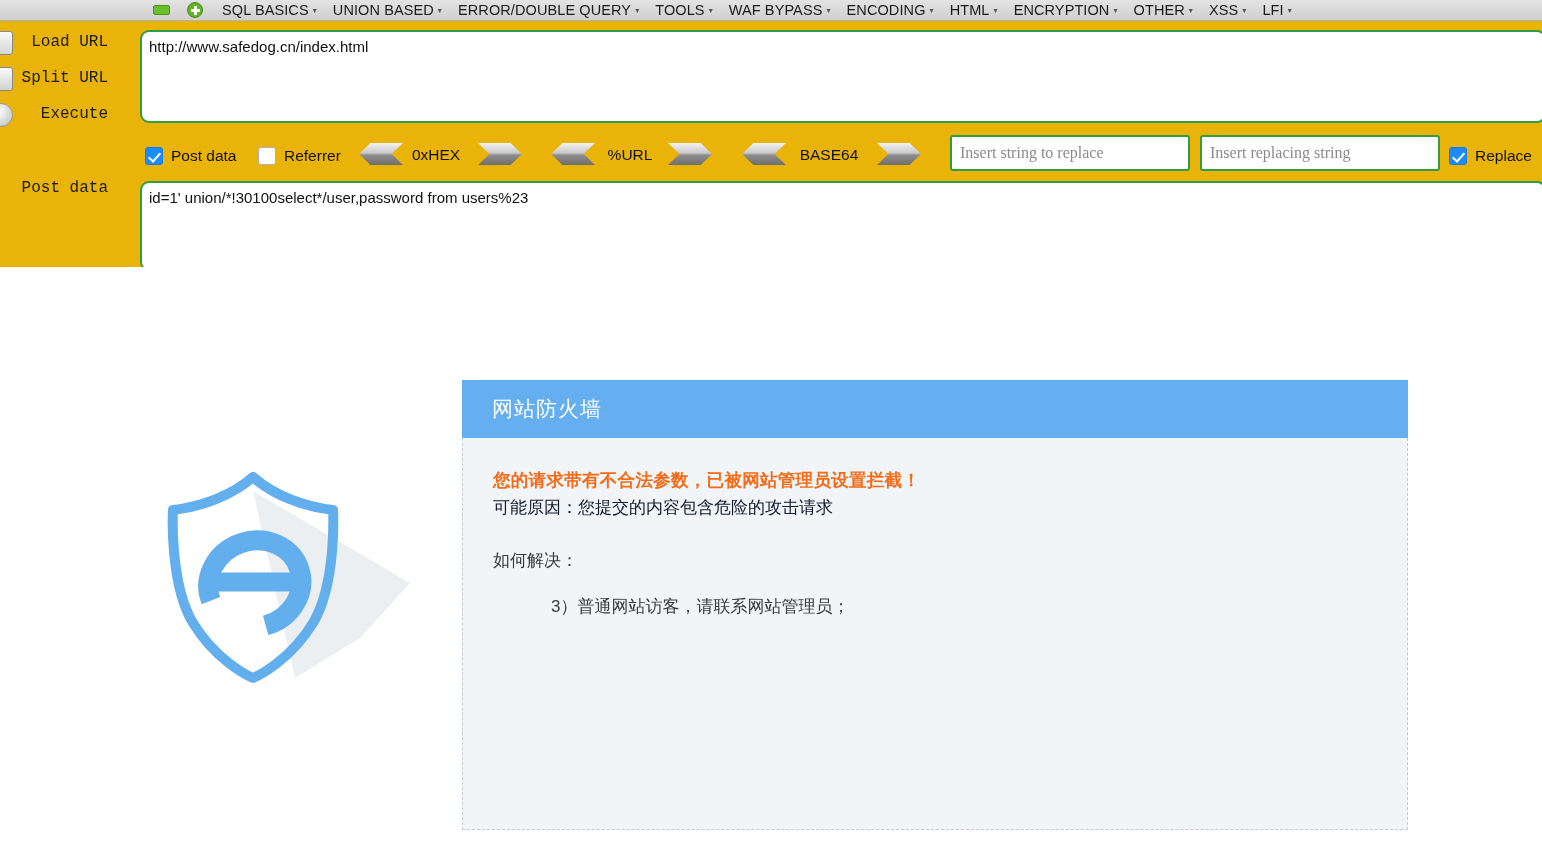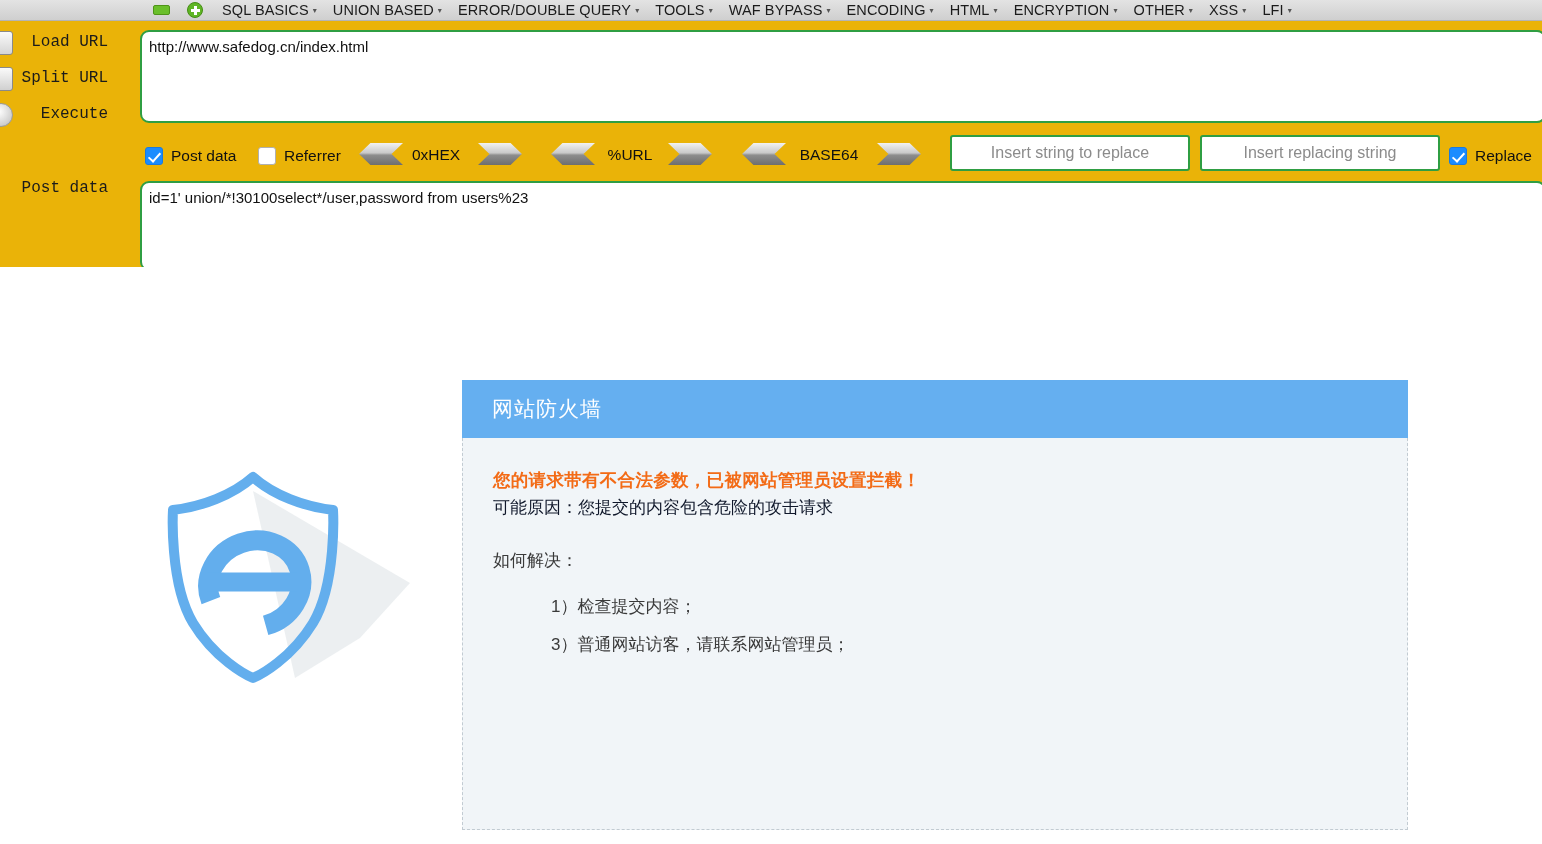--- a/index.html
+++ b/index.html
@@ -200,26 +200,25 @@
   }
 
   .repl-input {
     position: absolute;
     top: 135px;
     height: 36px;
     background: #ffffff;
     border: 2px solid #2f9e43;
     border-radius: 3px;
     box-sizing: border-box;
-    font-family: Liberation Sans, sans-serif;
+    font-family: Liberation Serif, serif;
     font-size: 16px;
     color: #111111;
     padding: 0 8px;
     outline: none;
-    text-align: center;
   }
   .repl-input::placeholder { color: #8b8b8b; opacity: 1; }
 
   
   #fw-page {
     position: absolute;
     left: 0; top: 267px;
     width: 1542px;
     height: 565px;
     background: #ffffff;
@@ -389,18 +388,17 @@
 
   <div id="fw-card">
     <div id="fw-header">
       <span id="fw-header-title">网站防火墙</span>
     </div>
     <div id="fw-body">
       <p id="fw-alert">您的请求带有不合法参数，已被网站管理员设置拦截！</p>
       <p id="fw-reason">可能原因：您提交的内容包含危险的攻击请求</p>
       <p id="fw-howto">如何解决：</p>
       <ul id="fw-steps">
-        <li>1）检查提交内容；</li>
         <li>3）普通网站访客，请联系网站管理员；</li>
       </ul>
     </div>
   </div>
 </div>
 
 </body></html>

